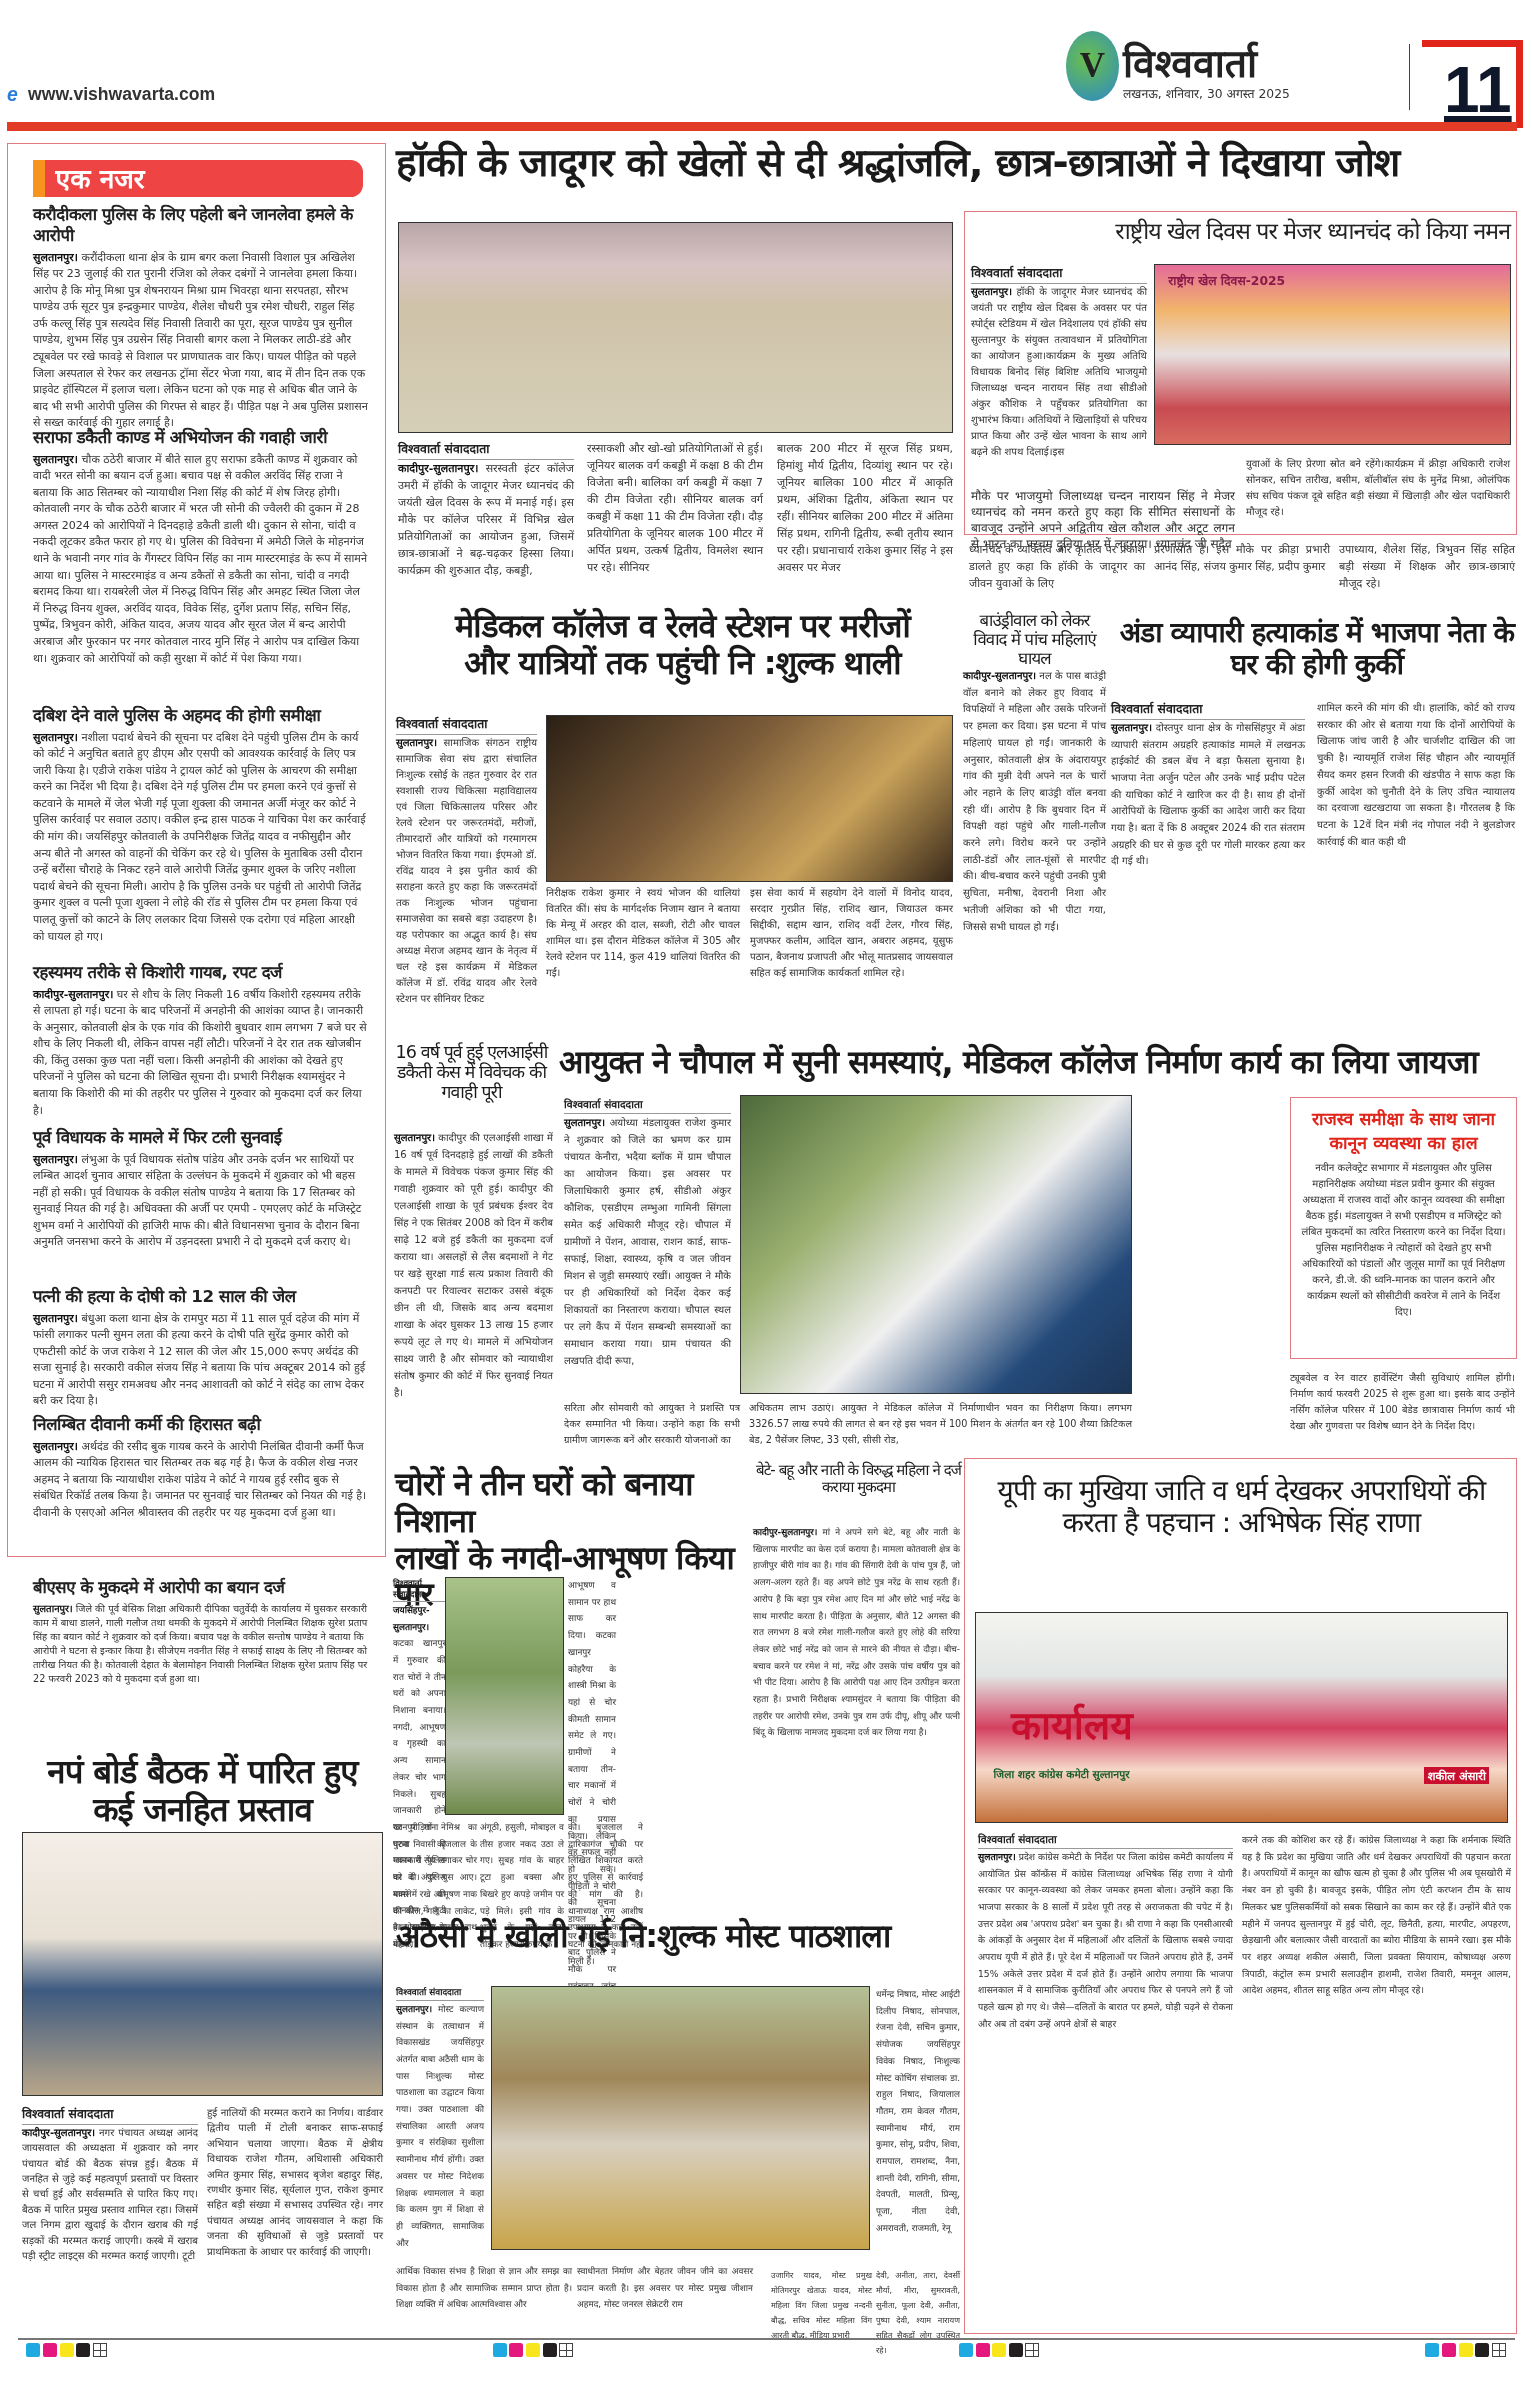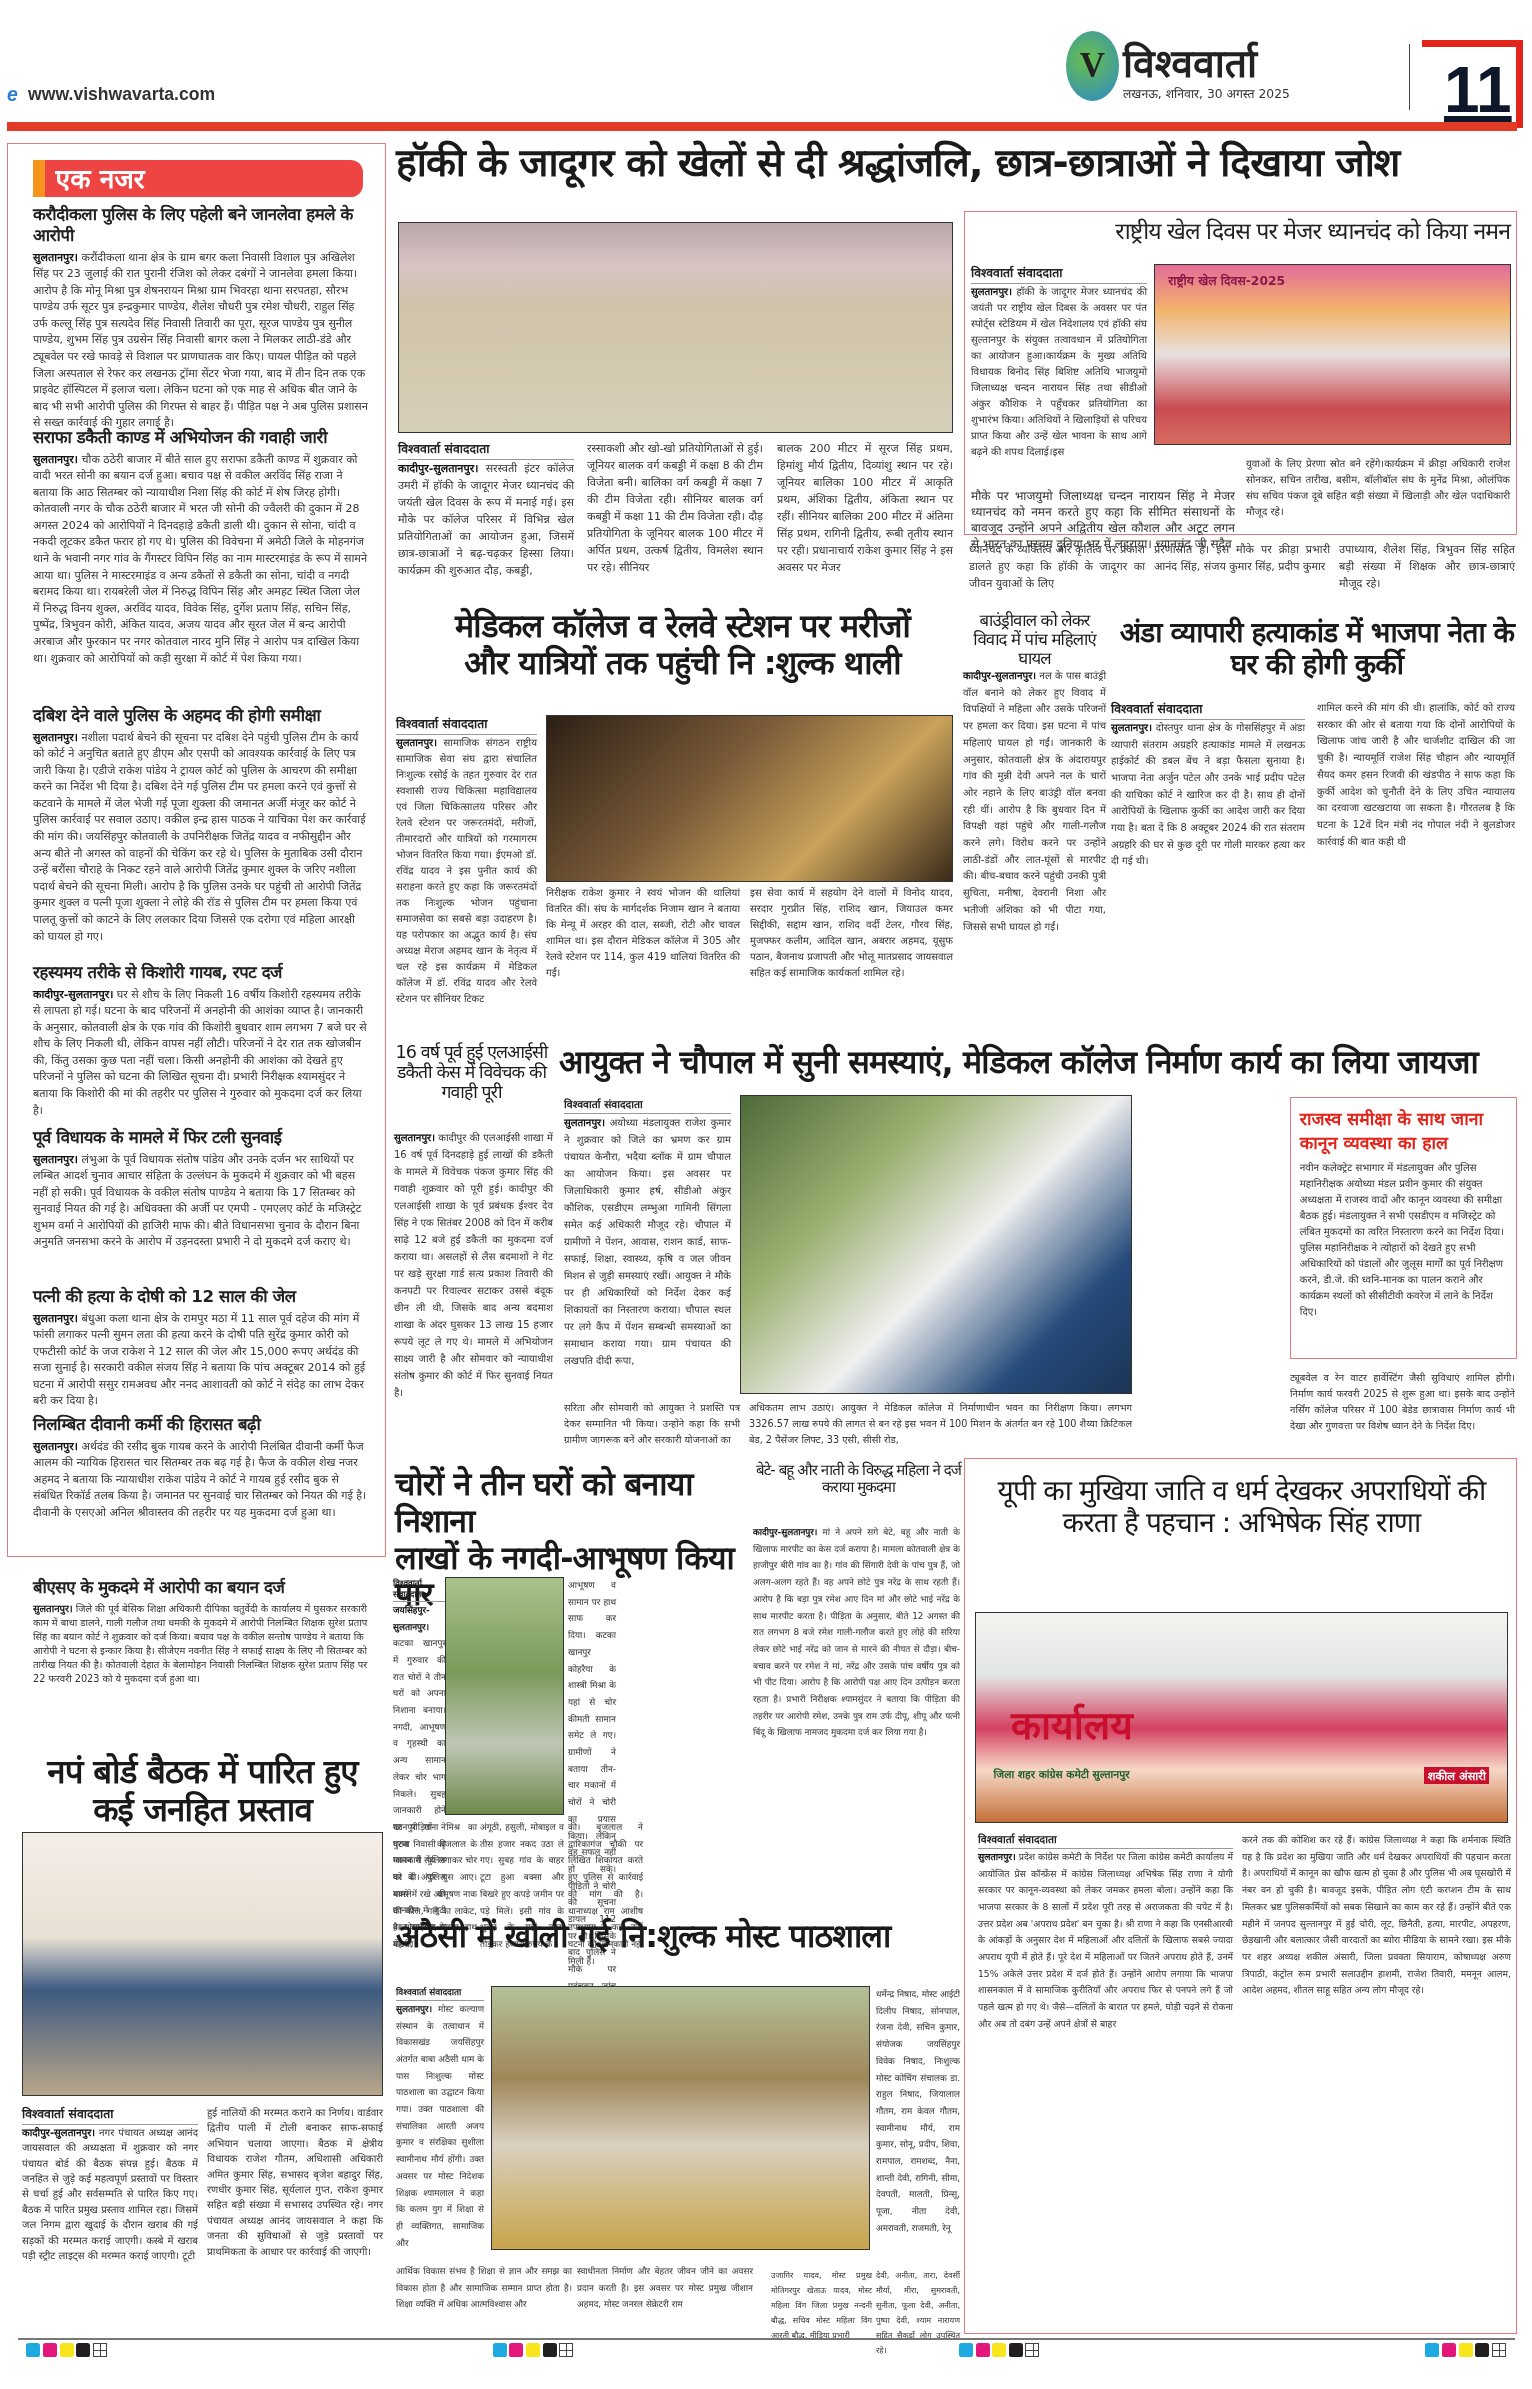--- a/index.html
+++ b/index.html
@@ -30,21 +30,21 @@
   .body-col b { color: #111; }
   .photo { background: linear-gradient(135deg, #8a9a7a, #c9b59a 40%, #6c7a5c); border: 1.8px solid #333; }
   .photo-sports { background: linear-gradient(180deg, #b9a6a8 0%, #d8c4c4 20%, #cfc3a9 40%, #d6cfb8 100%); }
   .photo-group { background: linear-gradient(180deg, #e46b9a 0%, #f2b46a 25%, #e8e0e0 50%, #c94b52 80%, #d86c60 100%); }
   .photo-night { background: linear-gradient(135deg, #2b2015 0%, #7a5a38 40%, #c9a25a 70%, #3a2a1a 100%); }
   .photo-commissioner { background: linear-gradient(135deg, #4e6a3a 0%, #9ab070 30%, #f0f0f0 55%, #244a7a 80%, #1c3556 100%); }
   .photo-field { background: linear-gradient(180deg, #a9c28a 0%, #7a9a5a 40%, #bfc6b4 70%, #6e8a4a 100%); }
   .photo-office { background: linear-gradient(180deg, #f4f4f0 0%, #e2e6e4 30%, #d44060 55%, #f6d8c8 75%, #c4703a 100%); }
   .photo-meeting { background: linear-gradient(180deg, #f4eee8 0%, #e8e0d4 40%, #3d5a80 60%, #b8a68a 100%); }
   .photo-school { background: linear-gradient(180deg, #b4c096 0%, #a0875a 35%, #d8d0c0 60%, #c8a44a 100%); }
-  .boxed { border: 1.8px solid #e07b80; }
+  .boxed { border: 1.8px solid #e07b80; text-align: center; }
   .red-head { color: #e1251b; font-weight: bold; }
   .cmyk-row { left: 17.6px; top: 2343px; width: 1497px; height: 26.4px; display: flex; justify-content: space-between; padding: 0 8.8px; }
   .cmyk-group { display: flex; gap: 2.6px; }
   .swatch { width: 14px; height: 14px; border-radius: 2.6px; }
   .reg-mark { width: 14px; height: 14px; border: 0.9px solid #444; position: relative; }
   .reg-mark::before { content: ""; position: absolute; left: 6.2px; top: 0; width: 0.9px; height: 12.3px; background: #444; }
   .reg-mark::after { content: ""; position: absolute; left: 0; top: 6.2px; width: 12.3px; height: 0.9px; background: #444; }
   .bottom-rule { left: 17.6px; top: 2338px; width: 1497px; height: 1.8px; background: #777; }
 </style>
 </head>

